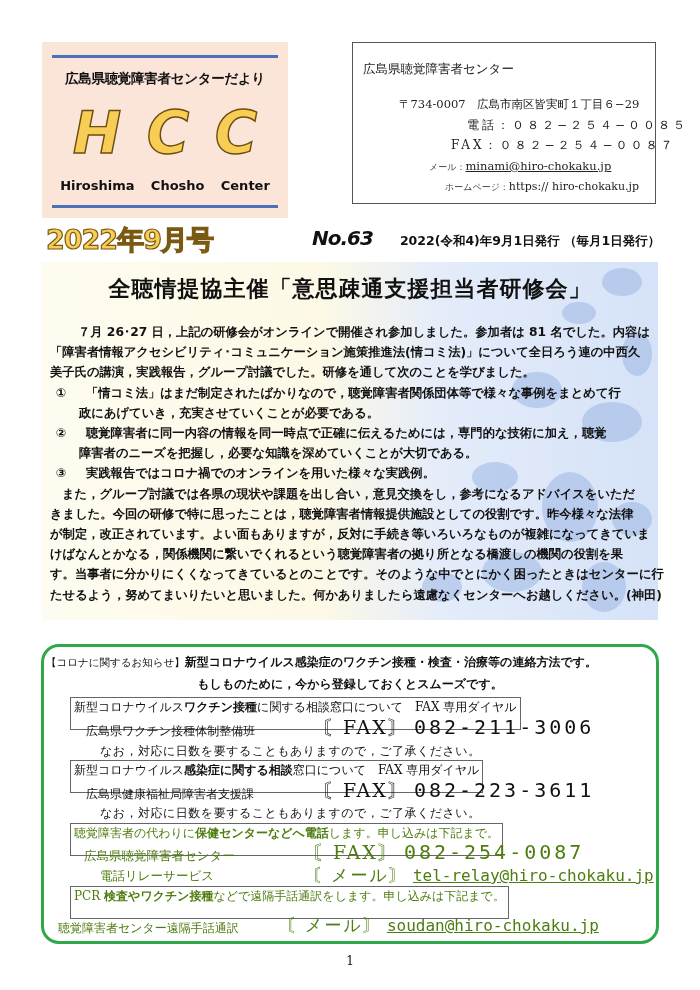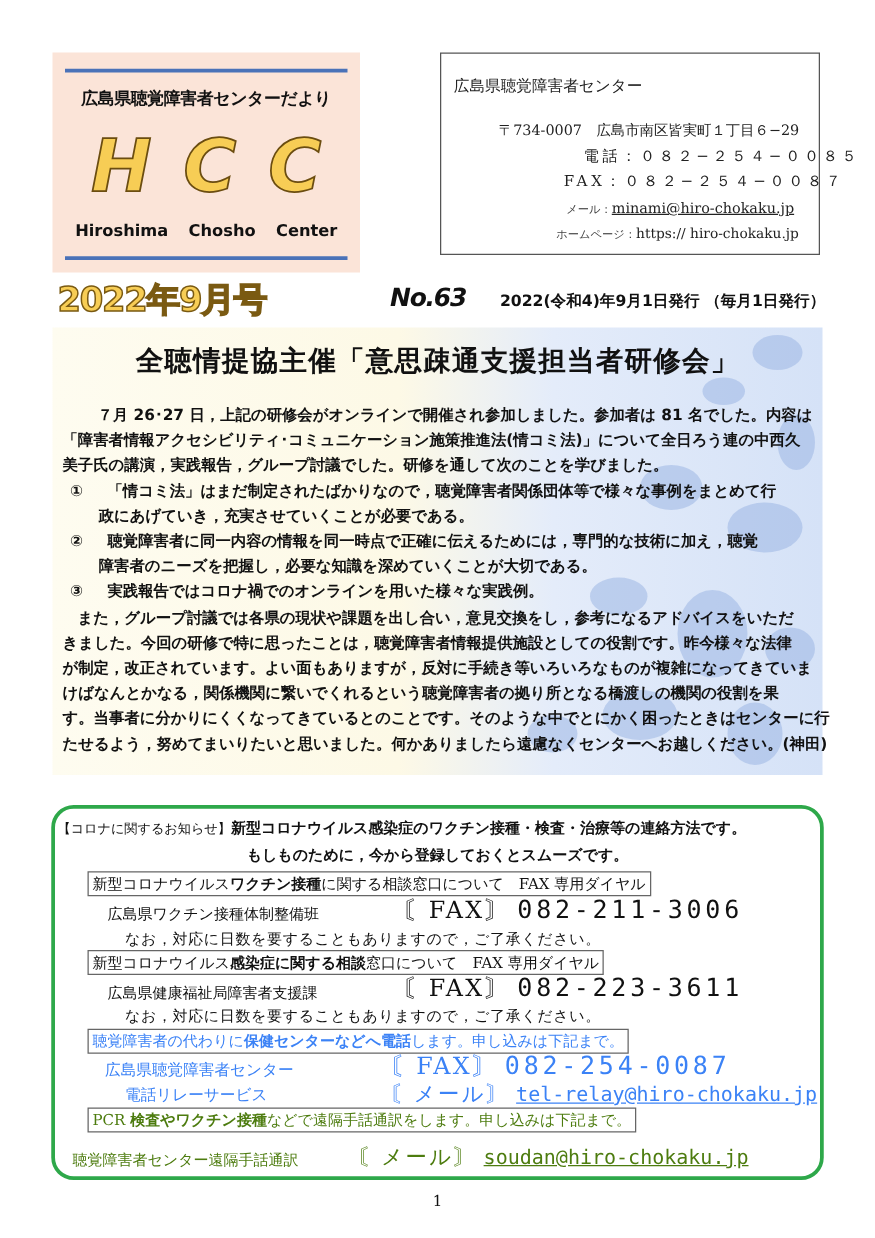--- a/index.html
+++ b/index.html
@@ -36,21 +36,21 @@
   
   .contact {
     position: absolute; left: 352px; top: 42px; width: 304px; height: 162px;
     border: 1.5px solid #555; font-family: "DejaVu Serif", serif; font-size: 11px; color: #222;
   }
   .contact .org { position: absolute; left: 10px; top: 18px; font-size: 12.5px; }
   .contact .line { position: absolute; white-space: nowrap; }
   .contact .addr { left: 46px; top: 54px; font-size: 11.5px; }
   .contact .tel { left: 114px; top: 74px; font-size: 12px; letter-spacing: 3px; }
   .contact .fax { left: 98px; top: 94px; font-size: 12px; letter-spacing: 3px; }
-  .contact .mail { left: 100px; top: 116px; font-size: 11.5px; }
+  .contact .mail { left: 76px; top: 116px; font-size: 11.5px; }
   .contact .mail .lbl, .contact .hp .lbl { font-size: 9px; color: #444; }
   .contact .mail a { color: #222; text-decoration: underline; }
   .contact .hp { left: 92px; top: 137px; font-size: 11px; }
 
   
   .issue-date {
     position: absolute; left: 46px; top: 222px; font-size: 27px; font-weight: bold;
     color: #f7cd55; -webkit-text-stroke: 1.2px #7a5a12; letter-spacing: -1px;
   }
   .issue-no { position: absolute; left: 312px; top: 226px; font-weight: bold; white-space: nowrap; }
@@ -80,29 +80,29 @@
   
   .corona {
     position: absolute; left: 41px; top: 644px; width: 618px; height: 300px;
     border: 3px solid #2ea84a; border-radius: 18px;
   }
   .c-line { position: absolute; white-space: nowrap; }
   .c-head { left: 46px; top: 654px; font-size: 12px; font-weight: bold; }
   .c-head .tag { font-family: "DejaVu Serif", serif; font-weight: normal; font-size: 10.5px; }
   .c-sub { left: 0; right: 0; top: 676px; text-align: center; font-size: 12px; font-weight: bold; }
   .boxed {
-    position: absolute; border: 1.5px solid #666; padding: 0 3px; height: 20px; line-height: 18px;
+    position: absolute; border: 1.5px solid #666; padding: 0 3px; height: 33px; line-height: 18px;
     font-family: "DejaVu Serif", serif; font-size: 12px; white-space: nowrap;
   }
   .boxed b { font-family: "DejaVu Sans", sans-serif; }
   .serif { font-family: "DejaVu Serif", serif; }
   .fax-num { font-family: "DejaVu Sans Mono", monospace; font-size: 20px; letter-spacing: 3px; }
   .fax-lbl { font-family: "DejaVu Serif", serif; font-size: 19px; letter-spacing: 2px; }
   .note { font-family: "DejaVu Serif", serif; font-size: 12px; letter-spacing: 0.5px; }
-  .purple { color: #3b82f6; }
+  .purple { color: #4d7c0f; }
   .brown { color: #4d7c0f; }
   .mail-big { font-family: "DejaVu Sans Mono", monospace; font-size: 16px; text-decoration: underline; }
 
   .page-num {
     position: absolute; left: 0; right: 0; top: 954px; text-align: center;
     font-family: "DejaVu Serif", serif; font-size: 12px;
   }
 </style>
 </head>
 <body>

